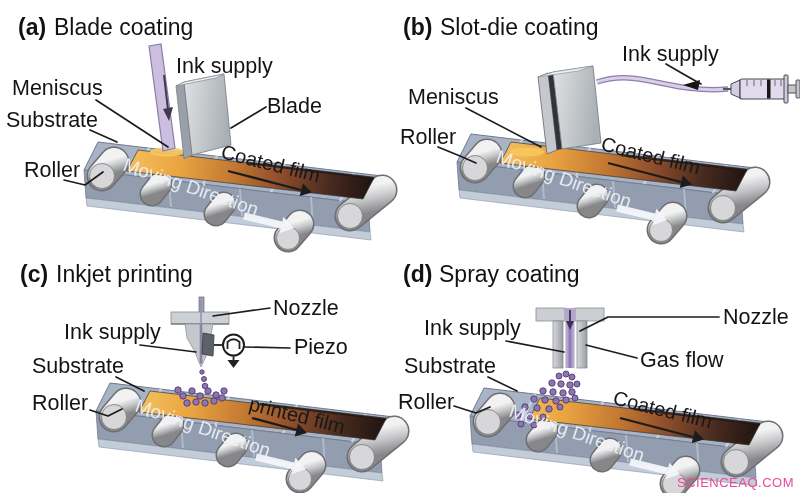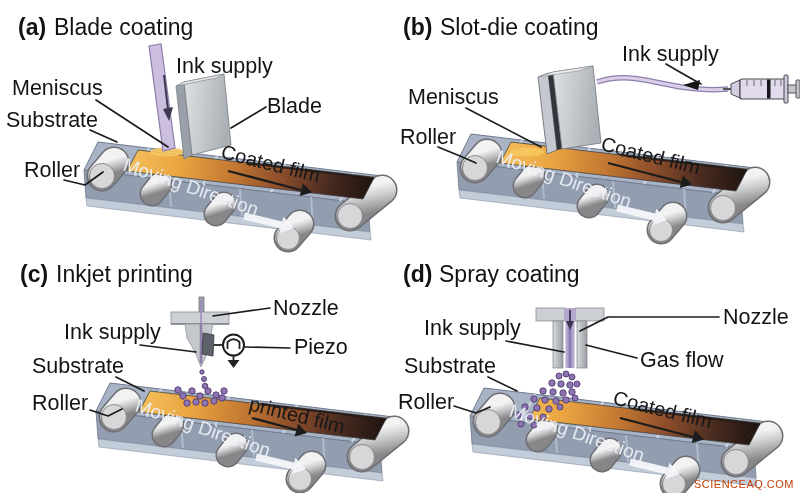--- a/index.html
+++ b/index.html
@@ -7,21 +7,21 @@
          font-family:"Liberation Sans", sans-serif;}
   #stage svg{position:absolute;left:0;top:0;}
   .panel-id{font-size:23px;font-weight:700;fill:#121212;}
   .panel-title{font-size:23px;font-weight:400;fill:#121212;}
   .lbl{font-size:21.5px;fill:#141414;}
   .film-lbl{font-size:20px;fill:#181818;}
   .move-lbl{font-size:19px;fill:#edf1f7;opacity:.92;}
   .leader{stroke:#1c1c1c;stroke-width:1.7;fill:none;stroke-linejoin:round;stroke-linecap:round;}
   .film-arrow{stroke:#1c1c1c;stroke-width:2.3;fill:none;}
   .film-arrow-head{fill:#1c1c1c;}
-  #watermark{position:absolute;right:6px;bottom:3px;color:#c2410c;font-size:11px;
+  #watermark{position:absolute;right:6px;bottom:3px;color:#ec4899;font-size:13px;
              letter-spacing:.5px;font-weight:400;}
 </style>
 </head>
 <body>
 
 <div id="stage">
 <svg width="800" height="493" viewBox="0 0 800 493">
   <defs>
     <linearGradient id="gFilm" gradientUnits="userSpaceOnUse" x1="40" y1="8" x2="276" y2="36">
       <stop offset="0" stop-color="#f4bc55"></stop>

